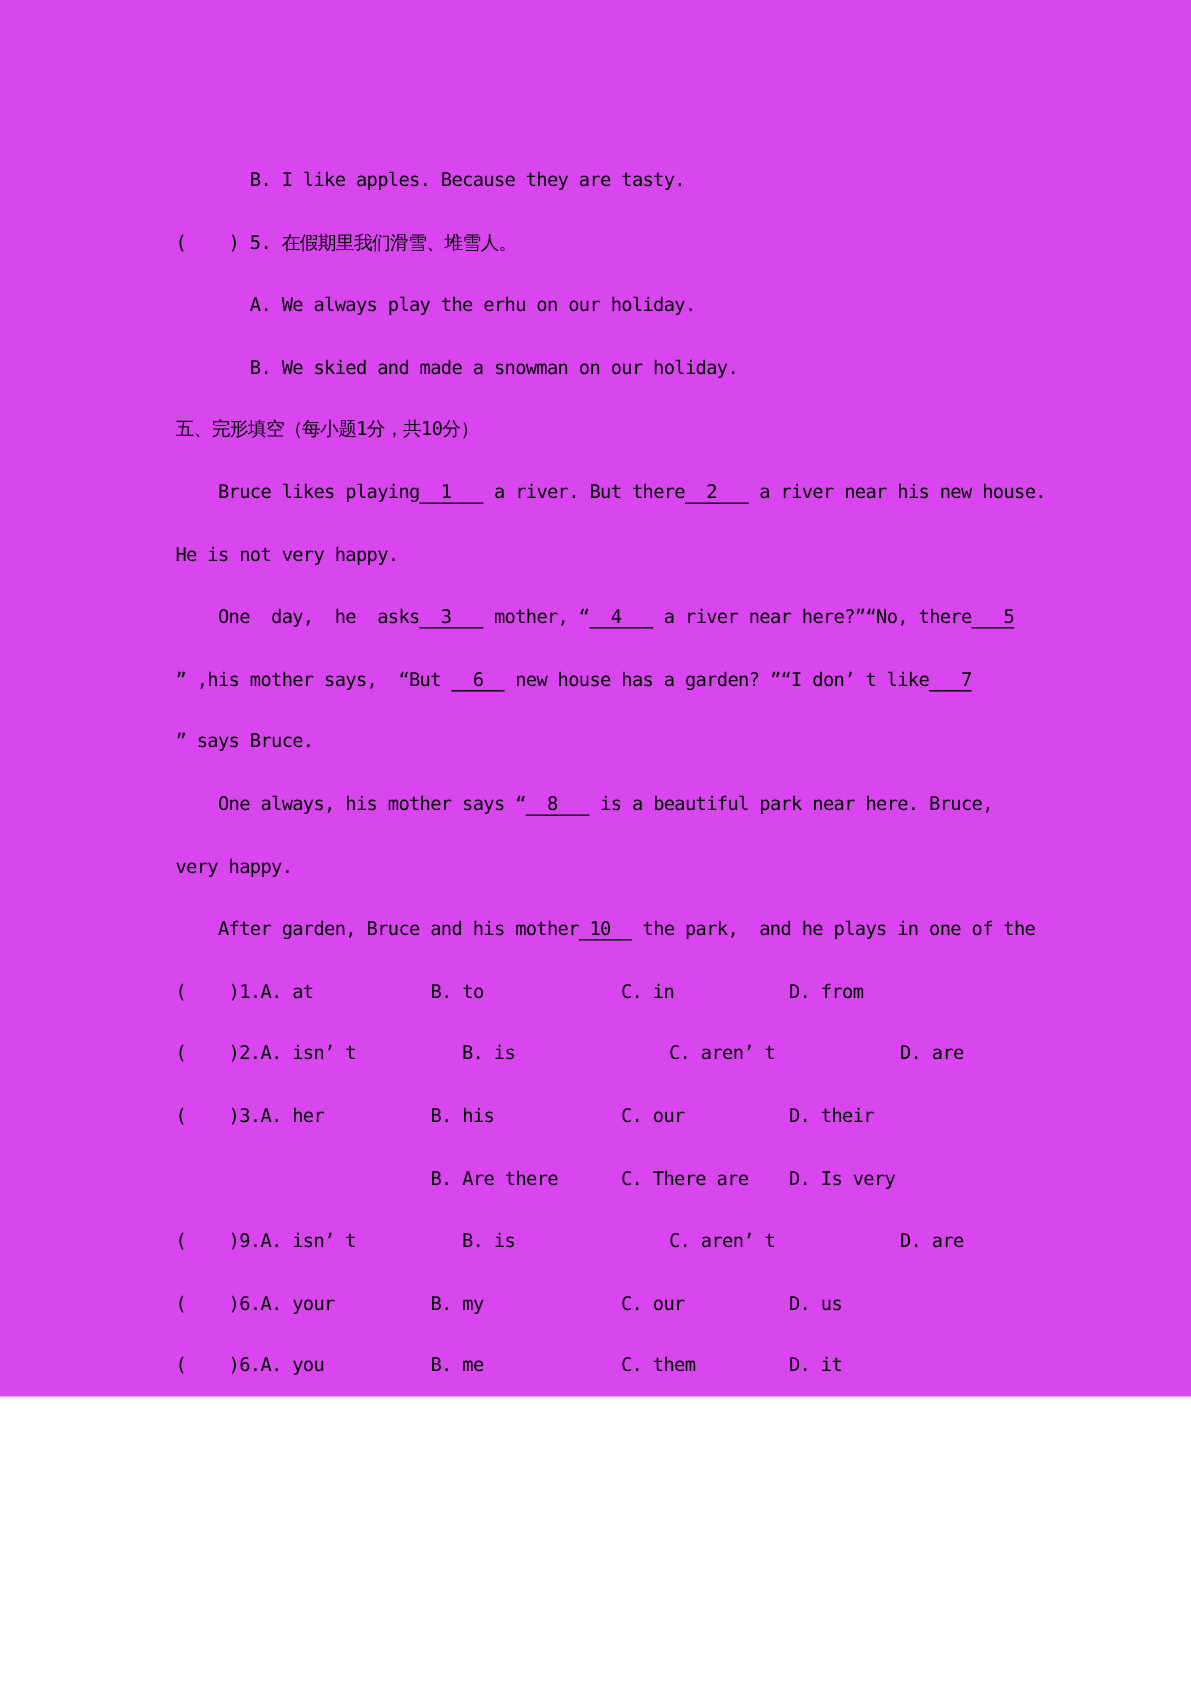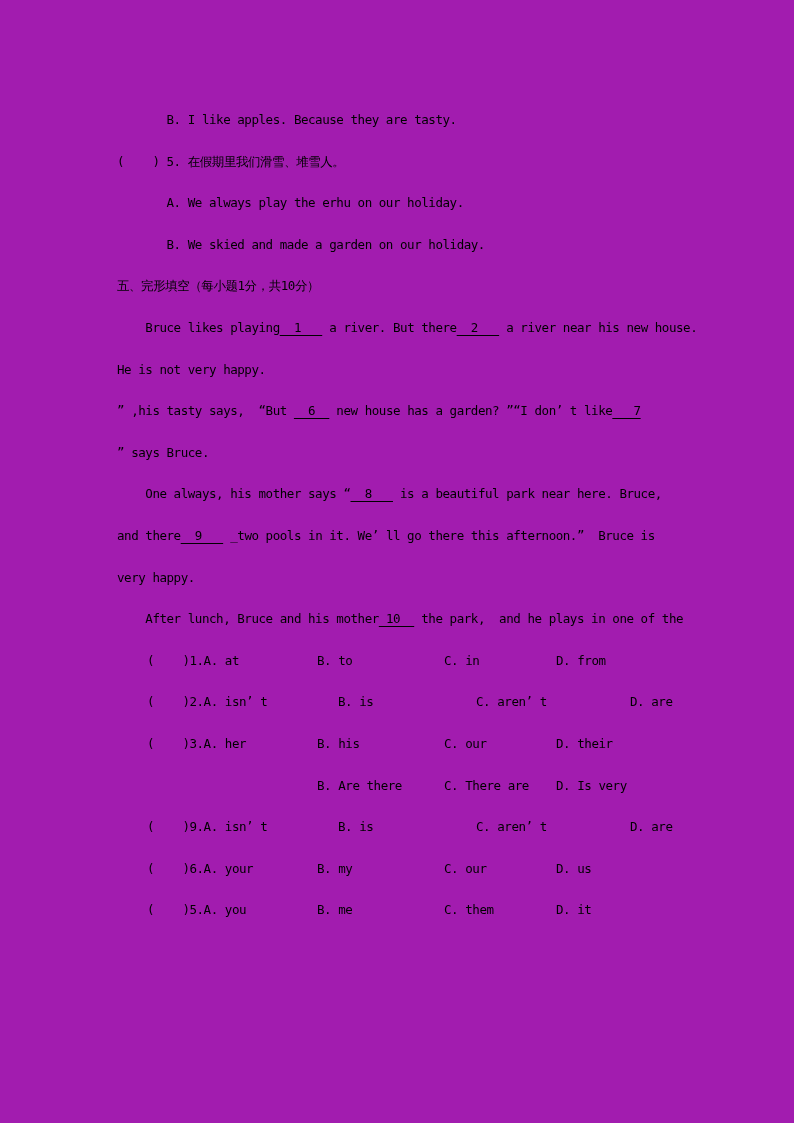--- a/index.html
+++ b/index.html
@@ -2,63 +2,63 @@
 <html><head>
 <meta charset="utf-8">
 <style>
   html,body{margin:0;padding:0;}
   body{
     width:794px;height:1123px;
     background:#ffffff;
     font-family:"DejaVu Sans Mono","DejaVu Sans",monospace;
   }
   .page{
-    position:relative;width:794px;height:1123px;
-    background:#a21caf;overflow:hidden;
+    position:relative;width:794px;height:931px;
+    background:#d946ef;overflow:hidden;
   }
   .doc{
     position:absolute;left:117px;top:99px;width:660px;
     font-size:12.5px;letter-spacing:-0.45px;color:#000000;
   }
   .line{
     height:41.6px;line-height:41.6px;white-space:pre;
   }
   .blank{
     text-decoration:underline;
     text-underline-offset:3px;
   }
-  .opt-row{position:relative;height:41.6px;line-height:41.6px;margin-left:30px;}
+  .opt-row{position:relative;height:41.6px;line-height:41.6px;}
   .opt-row span{position:absolute;top:0;left:0;white-space:pre;}
   .opt-row .c1{left:170px}
   .opt-row .c2{left:297px}
   .opt-row .c3{left:409px}
   
   #optrows .opt-row:nth-child(2) .c1,#optrows .opt-row:nth-child(5) .c1{left:191px}
   #optrows .opt-row:nth-child(2) .c2,#optrows .opt-row:nth-child(5) .c2{left:329px}
   #optrows .opt-row:nth-child(2) .c3,#optrows .opt-row:nth-child(5) .c3{left:483px}
 </style>
 </head>
 <body>
 
 <div class="page">
   <div class="doc">
     <div class="line">       B. I like apples. Because they are tasty.</div>
     <div class="line">(    ) 5. 在假期里我们滑雪、堆雪人。</div>
     <div class="line">       A. We always play the erhu on our holiday.</div>
-    <div class="line">       B. We skied and made a garden on our holiday.</div>
+    <div class="line">       B. We skied and made a snowman on our holiday.</div>
     <div class="line">五、完形填空（每小题1分，共10分）</div>
     <div id="passage">
         <div class="line"><span>    Bruce likes playing</span><span class="blank">  1   </span><span> a river. But there</span><span class="blank">  2   </span><span> a river near his new house.</span></div>
         <div class="line"><span>He is not very happy.</span></div>
-        <div class="line"><span>” ,his tasty says,  “But </span><span class="blank">  6  </span><span> new house has a garden? ”“I don’ t like</span><span class="blank">   7</span></div>
+        <div class="line"><span>    One  day,  he  asks</span><span class="blank">  3   </span><span> mother, “</span><span class="blank">  4   </span><span> a river near here?”“No, there</span><span class="blank">   5</span></div>
+        <div class="line"><span>” ,his mother says,  “But </span><span class="blank">  6  </span><span> new house has a garden? ”“I don’ t like</span><span class="blank">   7</span></div>
         <div class="line"><span>” says Bruce.</span></div>
         <div class="line"><span>    One always, his mother says “</span><span class="blank">  8   </span><span> is a beautiful park near here. Bruce,</span></div>
-        <div class="line"><span>and there</span><span class="blank">  9   </span><span> _two pools in it. We’ ll go there this afternoon.”  Bruce is</span></div>
         <div class="line"><span>very happy.</span></div>
-        <div class="line"><span>    After lunch, Bruce and his mother</span><span class="blank"> 10  </span><span> the park,  and he plays in one of the</span></div>
+        <div class="line"><span>    After garden, Bruce and his mother</span><span class="blank"> 10  </span><span> the park,  and he plays in one of the</span></div>
       </div>
     <div id="optrows">
         <div class="opt-row">
           <span class="c0">(    )1.A. at</span>
           <span class="c1">B. to</span>
           <span class="c2">C. in</span>
           <span class="c3">D. from</span>
         </div>
         <div class="opt-row">
           <span class="c0">(    )2.A. isn’ t</span>
@@ -83,20 +83,20 @@
           <span class="c2">C. aren’ t</span>
           <span class="c3">D. are</span>
         </div>
         <div class="opt-row">
           <span class="c0">(    )6.A. your</span>
           <span class="c1">B. my</span>
           <span class="c2">C. our</span>
           <span class="c3">D. us</span>
         </div>
         <div class="opt-row">
-          <span class="c0">(    )5.A. you</span>
+          <span class="c0">(    )6.A. you</span>
           <span class="c1">B. me</span>
           <span class="c2">C. them</span>
           <span class="c3">D. it</span>
         </div>
       </div>
   </div>
 </div>
 
 </body></html>

